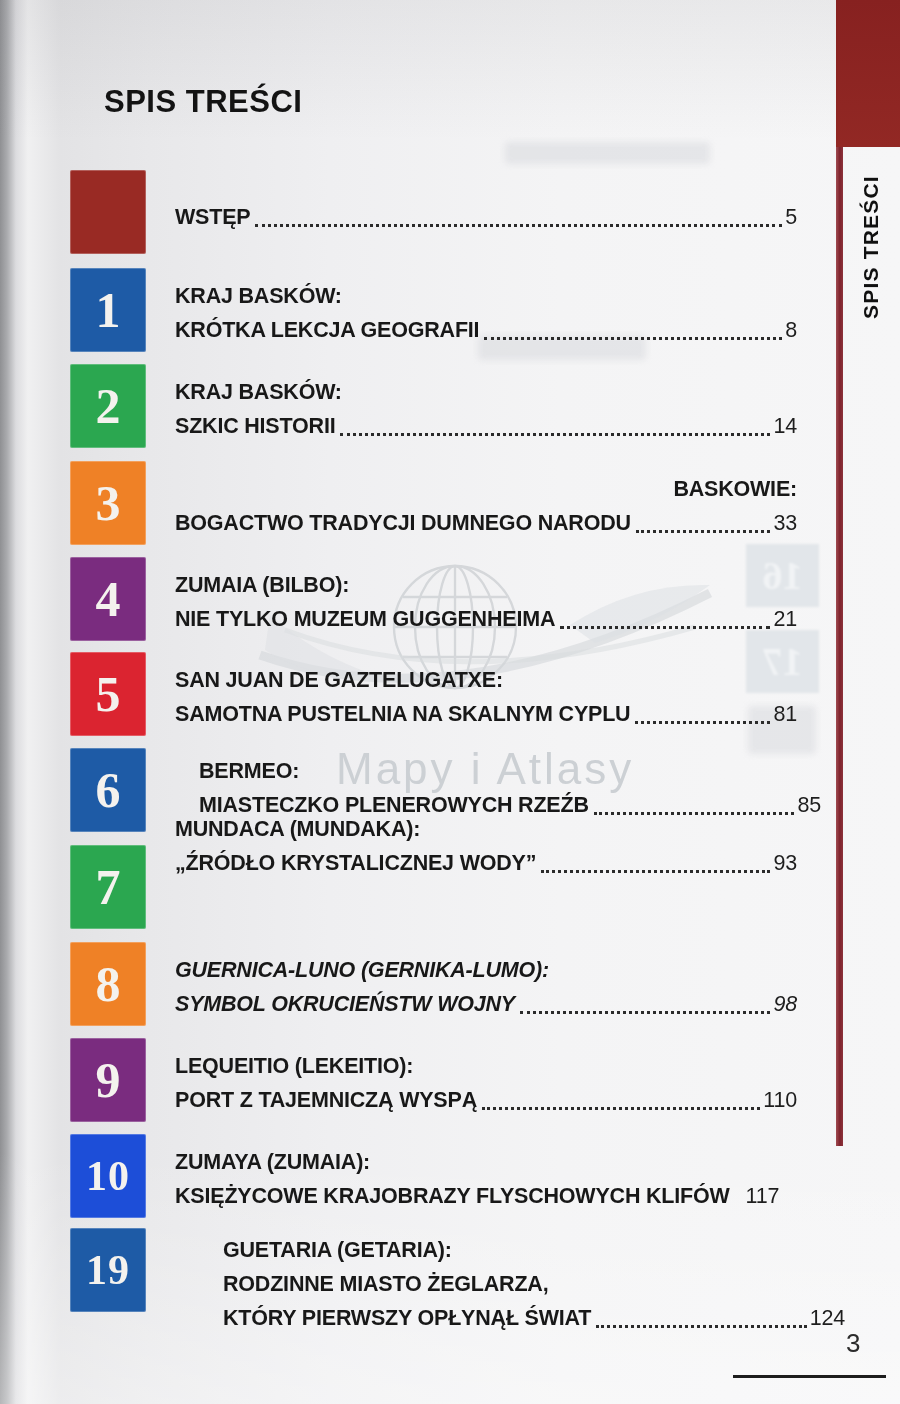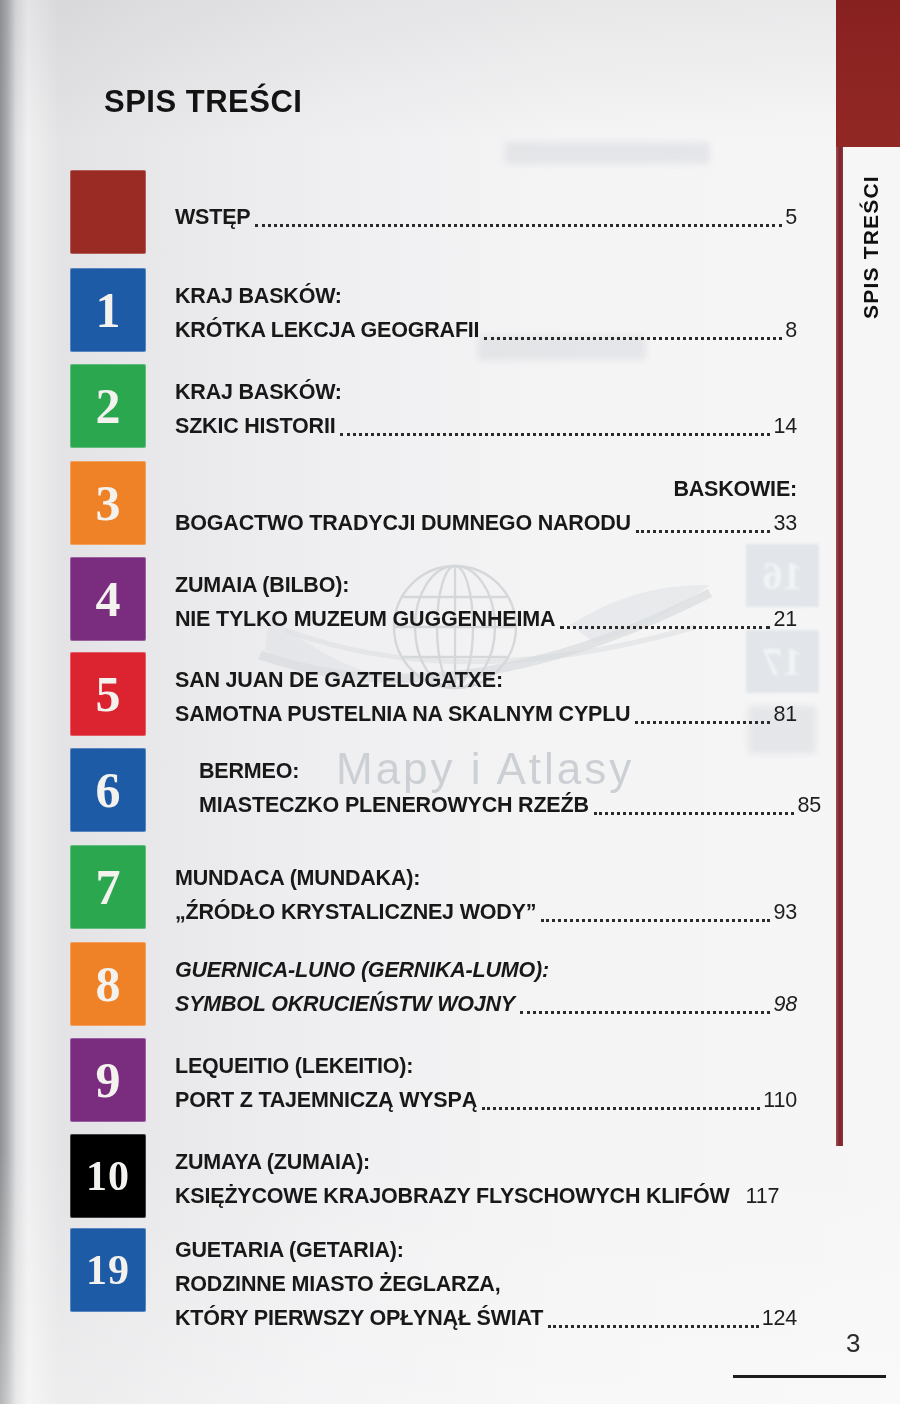--- a/index.html
+++ b/index.html
@@ -150,21 +150,21 @@
     <div class="entry-num" style="top: 748px; background: rgb(30, 91, 166);">6</div>
     <div class="entry-lines" style="top: 754px; margin-left: 24px;">
       <div class="tl">BERMEO:</div>
       <div class="tl last">
         <span class="lead-text">MIASTECZKO PLENEROWYCH RZEŹB</span>
         <span class="dots"></span>
         <span class="pg">85</span>
       </div>
     </div>
     <div class="entry-num" style="top: 845px; background: rgb(43, 167, 80);">7</div>
-    <div class="entry-lines" style="top: 861px;">
+    <div class="entry-lines" style="top: 812px;">
       <div class="tl">MUNDACA (MUNDAKA):</div>
       <div class="tl last">
         <span class="lead-text">„ŹRÓDŁO KRYSTALICZNEJ WODY”</span>
         <span class="dots"></span>
         <span class="pg">93</span>
       </div>
     </div>
     <div class="entry-num" style="top: 942px; background: rgb(239, 129, 38);">8</div>
     <div class="entry-lines" style="top: 953px; font-style: italic;">
       <div class="tl">GUERNICA-LUNO (GERNIKA-LUMO):</div>
@@ -176,31 +176,31 @@
     </div>
     <div class="entry-num" style="top: 1038px; background: rgb(122, 44, 127);">9</div>
     <div class="entry-lines" style="top: 1049px;">
       <div class="tl">LEQUEITIO (LEKEITIO):</div>
       <div class="tl last">
         <span class="lead-text">PORT Z TAJEMNICZĄ WYSPĄ</span>
         <span class="dots"></span>
         <span class="pg">110</span>
       </div>
     </div>
-    <div class="entry-num two" style="top: 1134px; background: #000000;">10</div>
+    <div class="entry-num two" style="top: 1134px; background: #1d4ed8;">10</div>
     <div class="entry-lines" style="top: 1145px;">
       <div class="tl">ZUMAYA (ZUMAIA):</div>
       <div class="tl last">
         <span class="lead-text">KSIĘŻYCOWE KRAJOBRAZY FLYSCHOWYCH KLIFÓW</span>
         <span class="dots off"></span>
         <span class="pg">117</span>
       </div>
     </div>
     <div class="entry-num two" style="top: 1228px; background: rgb(30, 91, 166);">19</div>
-    <div class="entry-lines" style="top: 1233px;">
+    <div class="entry-lines" style="top: 1233px; margin-left: 48px;">
       <div class="tl">GUETARIA (GETARIA):</div>
       <div class="tl">RODZINNE MIASTO ŻEGLARZA,</div>
       <div class="tl last">
         <span class="lead-text">KTÓRY PIERWSZY OPŁYNĄŁ ŚWIAT</span>
         <span class="dots"></span>
         <span class="pg">124</span>
       </div>
     </div>
   </div>
 

